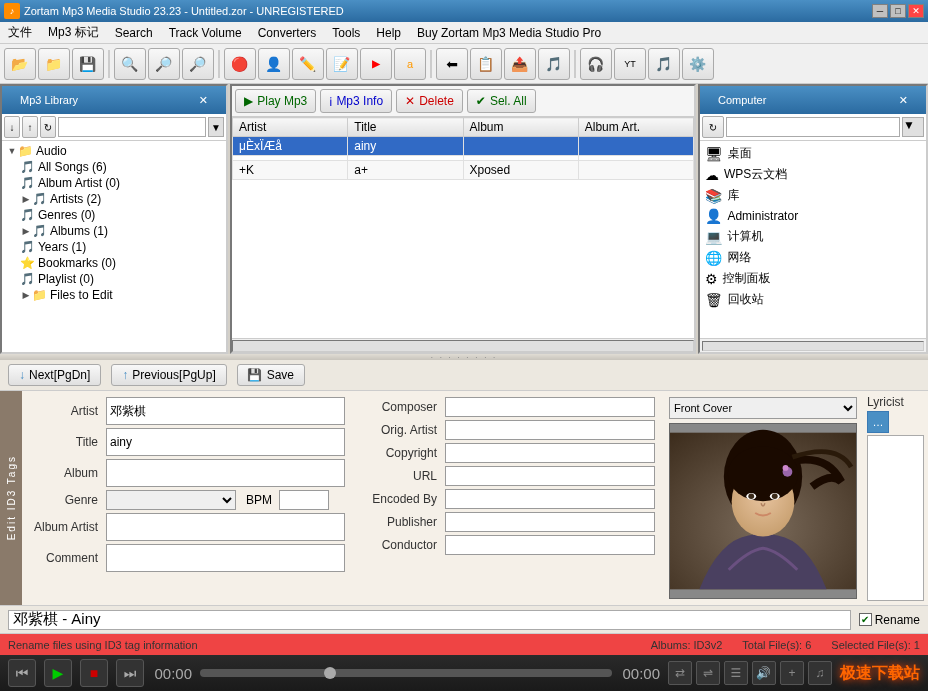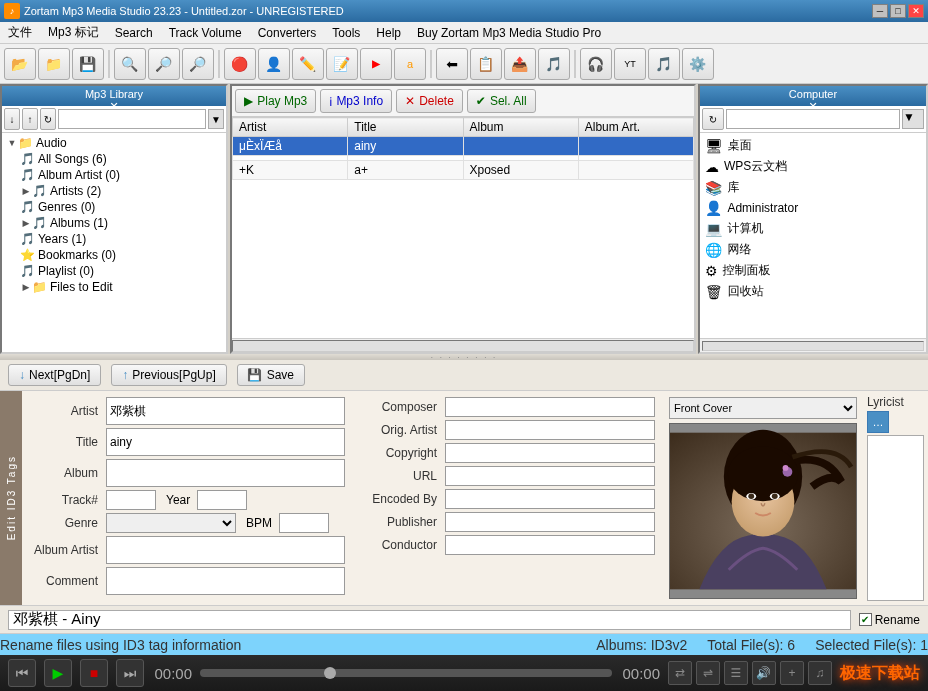--- a/index.html
+++ b/index.html
@@ -17,21 +17,21 @@
     .menu-bar { background: #f0f0f0; height: 22px; display: flex; align-items: center; border-bottom: 1px solid #ccc; }
     .menu-item { padding: 2px 8px; font-size: 12px; cursor: pointer; height: 100%; display: flex; align-items: center; }
 
     
     .toolbar { background: #f0f0f0; height: 40px; display: flex; align-items: center; padding: 2px 4px; border-bottom: 1px solid #ccc; gap: 2px; }
     .tb-btn { width: 32px; height: 32px; background: linear-gradient(to bottom, #f8f8f8, #e0e0e0); border: 1px solid #aaa; border-radius: 3px; cursor: pointer; display: flex; align-items: center; justify-content: center; font-size: 14px; }
     .tb-separator { width: 2px; height: 28px; background: #ccc; margin: 0 2px; }
 
     
     .left-panel { width: 228px; background: white; border: 2px inset #ccc; display: flex; flex-direction: column; }
-    .panel-header { background: linear-gradient(to bottom, #4a8fc4, #2a6aa0); color: white; font-size: 11px; padding: 2px 18px; display: flex; align-items: center; justify-content: space-between; height: 20px; flex-direction: column; }
+    .panel-header { background: linear-gradient(to bottom, #4a8fc4, #2a6aa0); color: white; font-size: 11px; padding: 2px 18px; display: flex; align-items: center; justify-content: space-between; height: 28px; }
     .panel-header-close { cursor: pointer; font-size: 11px; }
     .panel-toolbar { display: flex; align-items: center; padding: 2px; gap: 2px; border-bottom: 1px solid #ccc; }
     .panel-tb-btn { width: 22px; height: 22px; background: linear-gradient(to bottom, #f8f8f8, #e0e0e0); border: 1px solid #aaa; border-radius: 2px; cursor: pointer; display: flex; align-items: center; justify-content: center; font-size: 10px; }
     .panel-search { flex: 1; height: 20px; border: 1px solid #aaa; padding: 0 2px; font-size: 11px; }
     .panel-search-btn { width: 22px; height: 20px; background: #e0e0e0; border: 1px solid #aaa; cursor: pointer; display: flex; align-items: center; justify-content: center; font-size: 10px; }
     .tree-area { flex: 1; overflow-y: auto; padding: 2px; }
     .tree-item { display: flex; align-items: center; padding: 1px 2px; cursor: pointer; white-space: nowrap; }
     .tree-icon { margin-right: 3px; font-size: 12px; }
     .tree-expander { width: 12px; display: inline-flex; align-items: center; justify-content: center; font-size: 9px; color: #555; }
 
@@ -61,21 +61,21 @@
     .right-toolbar { display: flex; align-items: center; padding: 2px; gap: 2px; border-bottom: 1px solid #ccc; }
     .right-search { flex: 1; height: 20px; border: 1px solid #aaa; padding: 0 2px; font-size: 11px; }
     .right-search-btn { width: 22px; height: 20px; background: #e0e0e0; border: 1px solid #aaa; cursor: pointer; }
     .file-tree { flex: 1; overflow-y: auto; padding: 2px; }
     .file-item { display: flex; align-items: center; padding: 2px 3px; cursor: pointer; }
     .file-icon { margin-right: 5px; font-size: 14px; }
     .right-scrollbar { height: 14px; background: #f0f0f0; border-top: 1px solid #ccc; display: flex; align-items: center; padding: 0 2px; }
     .edit-tb-btn { padding: 2px 10px; height: 22px; background: linear-gradient(to bottom, #f8f8f8, #e0e0e0); border: 1px solid #aaa; border-radius: 3px; cursor: pointer; display: flex; align-items: center; gap: 4px; font-size: 12px; }
 
     
-    .status-bar { height: 22px; background: #7dd3fc; border-top: 1px solid #ccc; display: flex; align-items: center; padding: 0 0; font-size: 14px; color: #333; gap: 20px; }
+    .status-bar { height: 22px; background: #ef4444; border-top: 1px solid #ccc; display: flex; align-items: center; padding: 0 8px; font-size: 11px; color: #333; gap: 20px; }
     .status-right { margin-left: auto; display: flex; gap: 20px; }
 
     
     .player-bar { height: 36px; background: linear-gradient(to bottom, #2a2a2a, #1a1a1a); display: flex; align-items: center; padding: 0 8px; gap: 8px; }
     .player-btn { width: 28px; height: 28px; background: #333; border: 1px solid #555; border-radius: 3px; cursor: pointer; display: flex; align-items: center; justify-content: center; color: #aaa; font-size: 14px; }
     .time-display { color: #aaa; font-size: 15px; min-width: 40px; text-align: right; }
     .progress-bar { flex: 1; height: 8px; background: #555; border-radius: 4px; position: relative; }
     .progress-handle { width: 12px; height: 12px; background: #aaa; border-radius: 50%; position: absolute; top: -2px; left: 30%; cursor: pointer; }
     .player-icons { display: flex; gap: 4px; }
     .player-icon-btn { width: 24px; height: 24px; background: #333; border: 1px solid #555; border-radius: 2px; cursor: pointer; display: flex; align-items: center; justify-content: center; color: #888; font-size: 12px; }
@@ -348,26 +348,20 @@
       </div>
       <div class="form-row-line">
         <span class="fl">Title</span>
         <input class="fi fi-fixed-200" type="text" value="ainy" style="">
       </div>
       <div class="form-row-line">
         <span class="fl">Album</span>
         <input class="fi fi-fixed-200" type="text" style="">
       </div>
       <div class="form-row-line">
-        <span class="fl">Track#</span>
-        <input type="text" style="width: 50px; height: 20px; border: 1px solid rgb(154, 154, 154); padding: 0px 3px; font-size: 12px;">
-        <span style="margin-left:6px; margin-right:3px;">Year</span>
-        <input type="text" style="width: 50px; height: 20px; border: 1px solid rgb(154, 154, 154); padding: 0px 3px; font-size: 12px;">
-      </div>
-      <div class="form-row-line">
         <span class="fl">Genre</span>
         <select style="width:130px; height:20px; border:1px solid #9a9a9a; font-size:11px;"></select>
         <span style="margin-left:6px; margin-right:3px;">BPM</span>
         <input type="text" style="width: 50px; height: 20px; border: 1px solid rgb(154, 154, 154); padding: 0px 3px; font-size: 12px;">
       </div>
       <div class="form-row-line">
         <span class="fl">Album Artist</span>
         <input class="fi fi-fixed-200" type="text" style="">
       </div>
       <div class="form-row-line">

